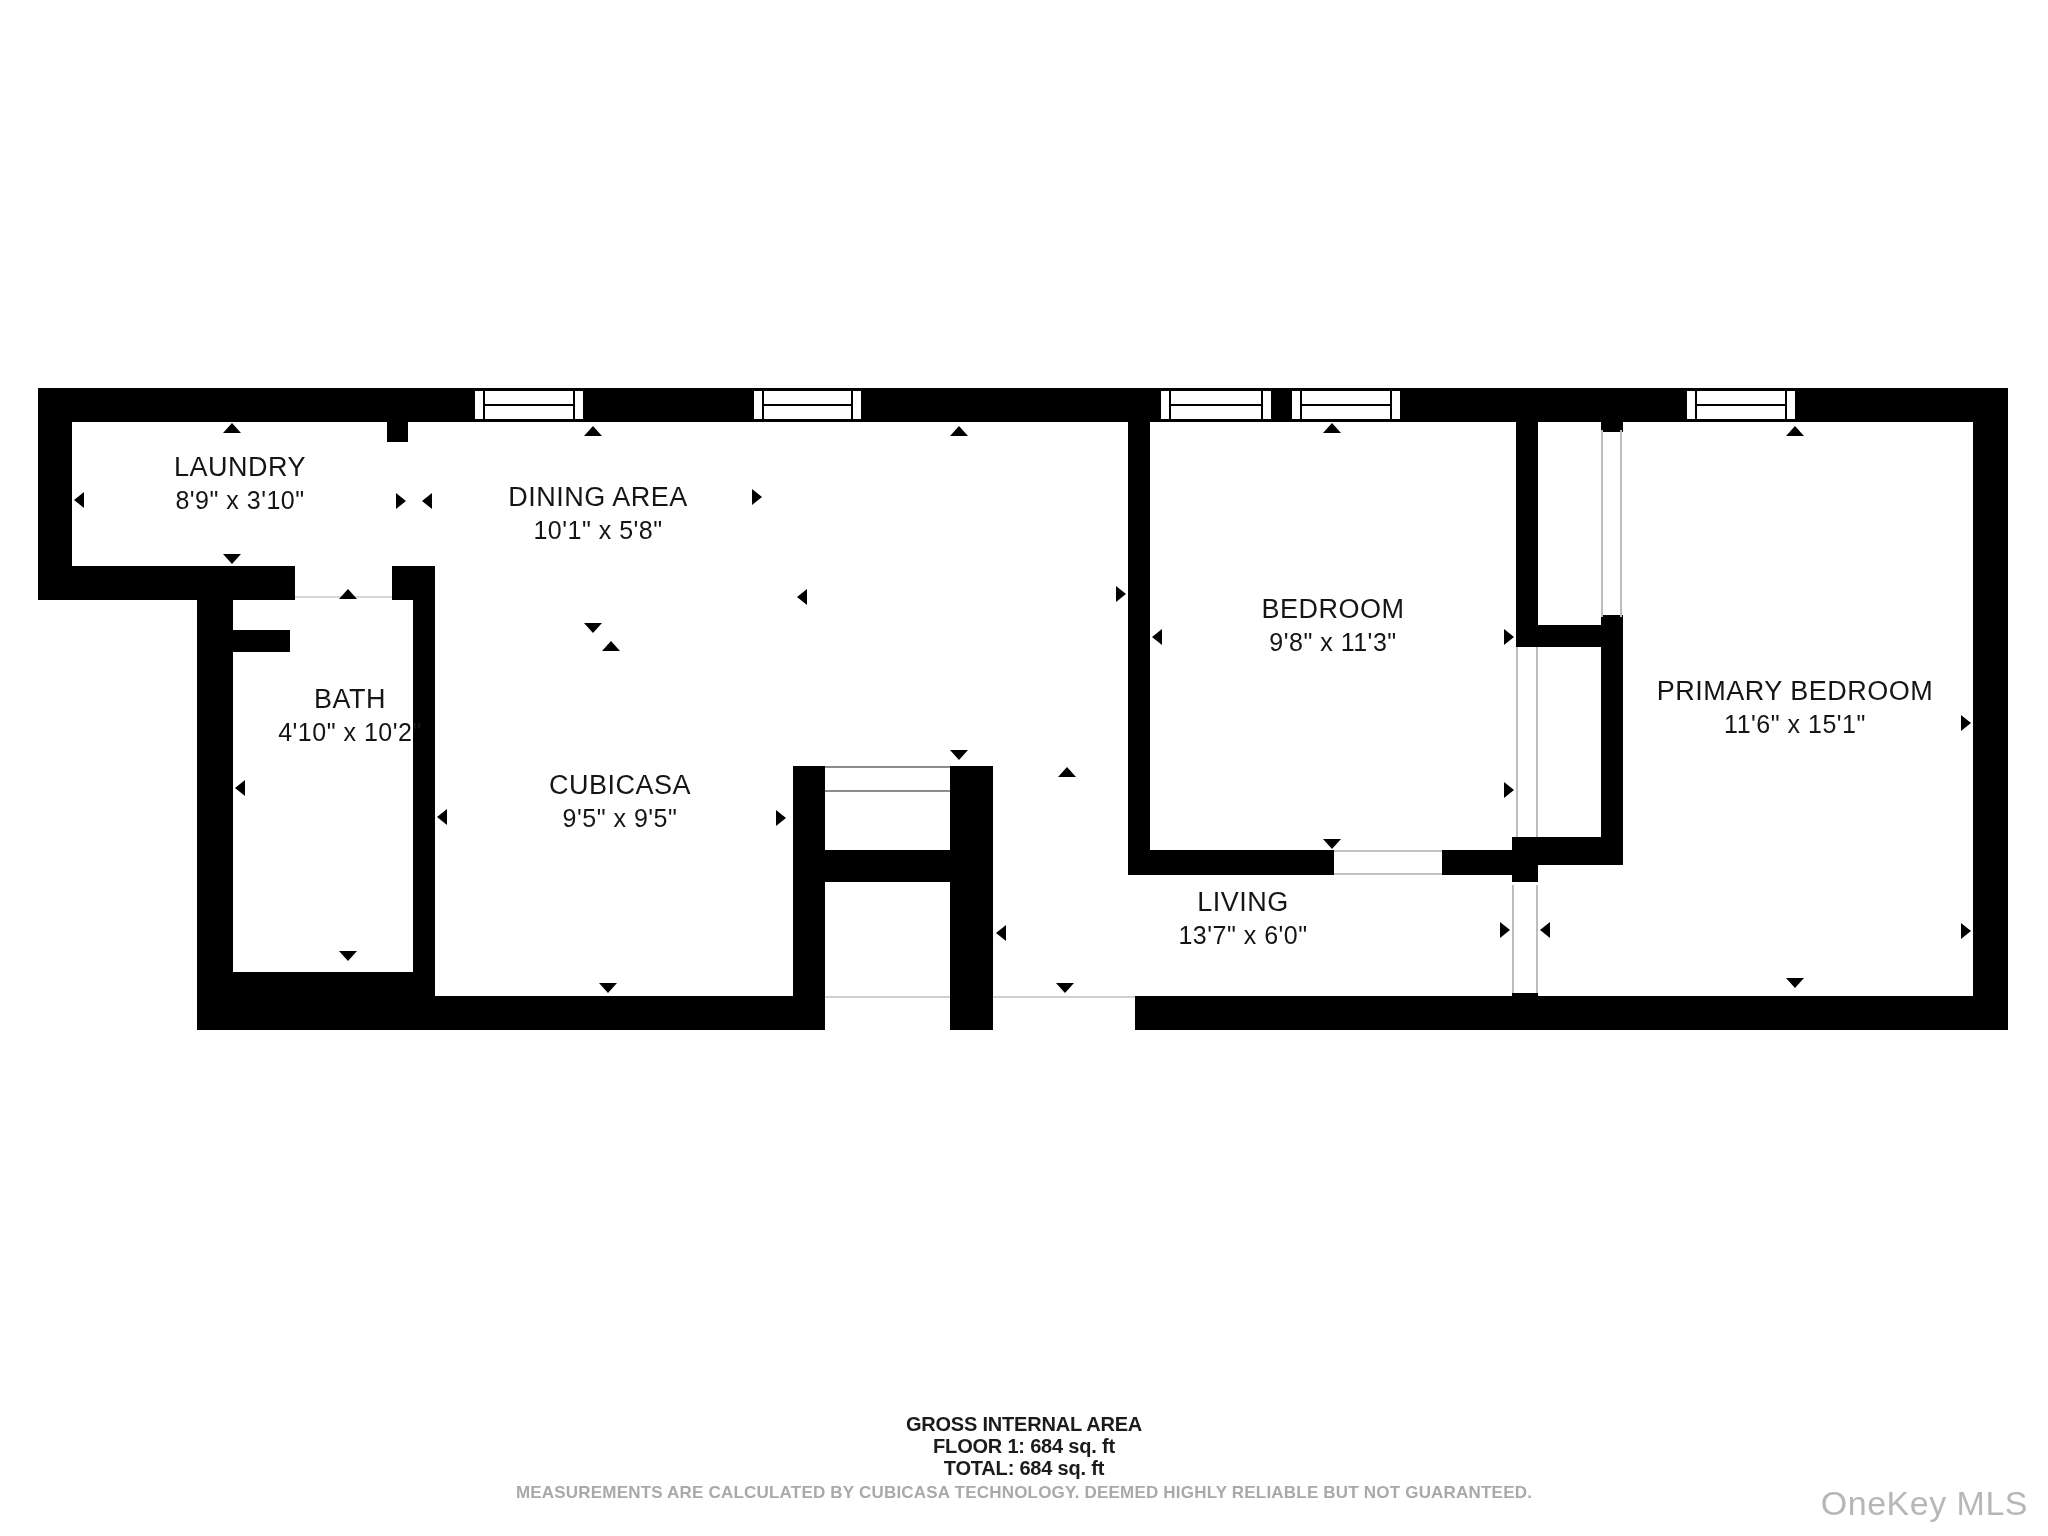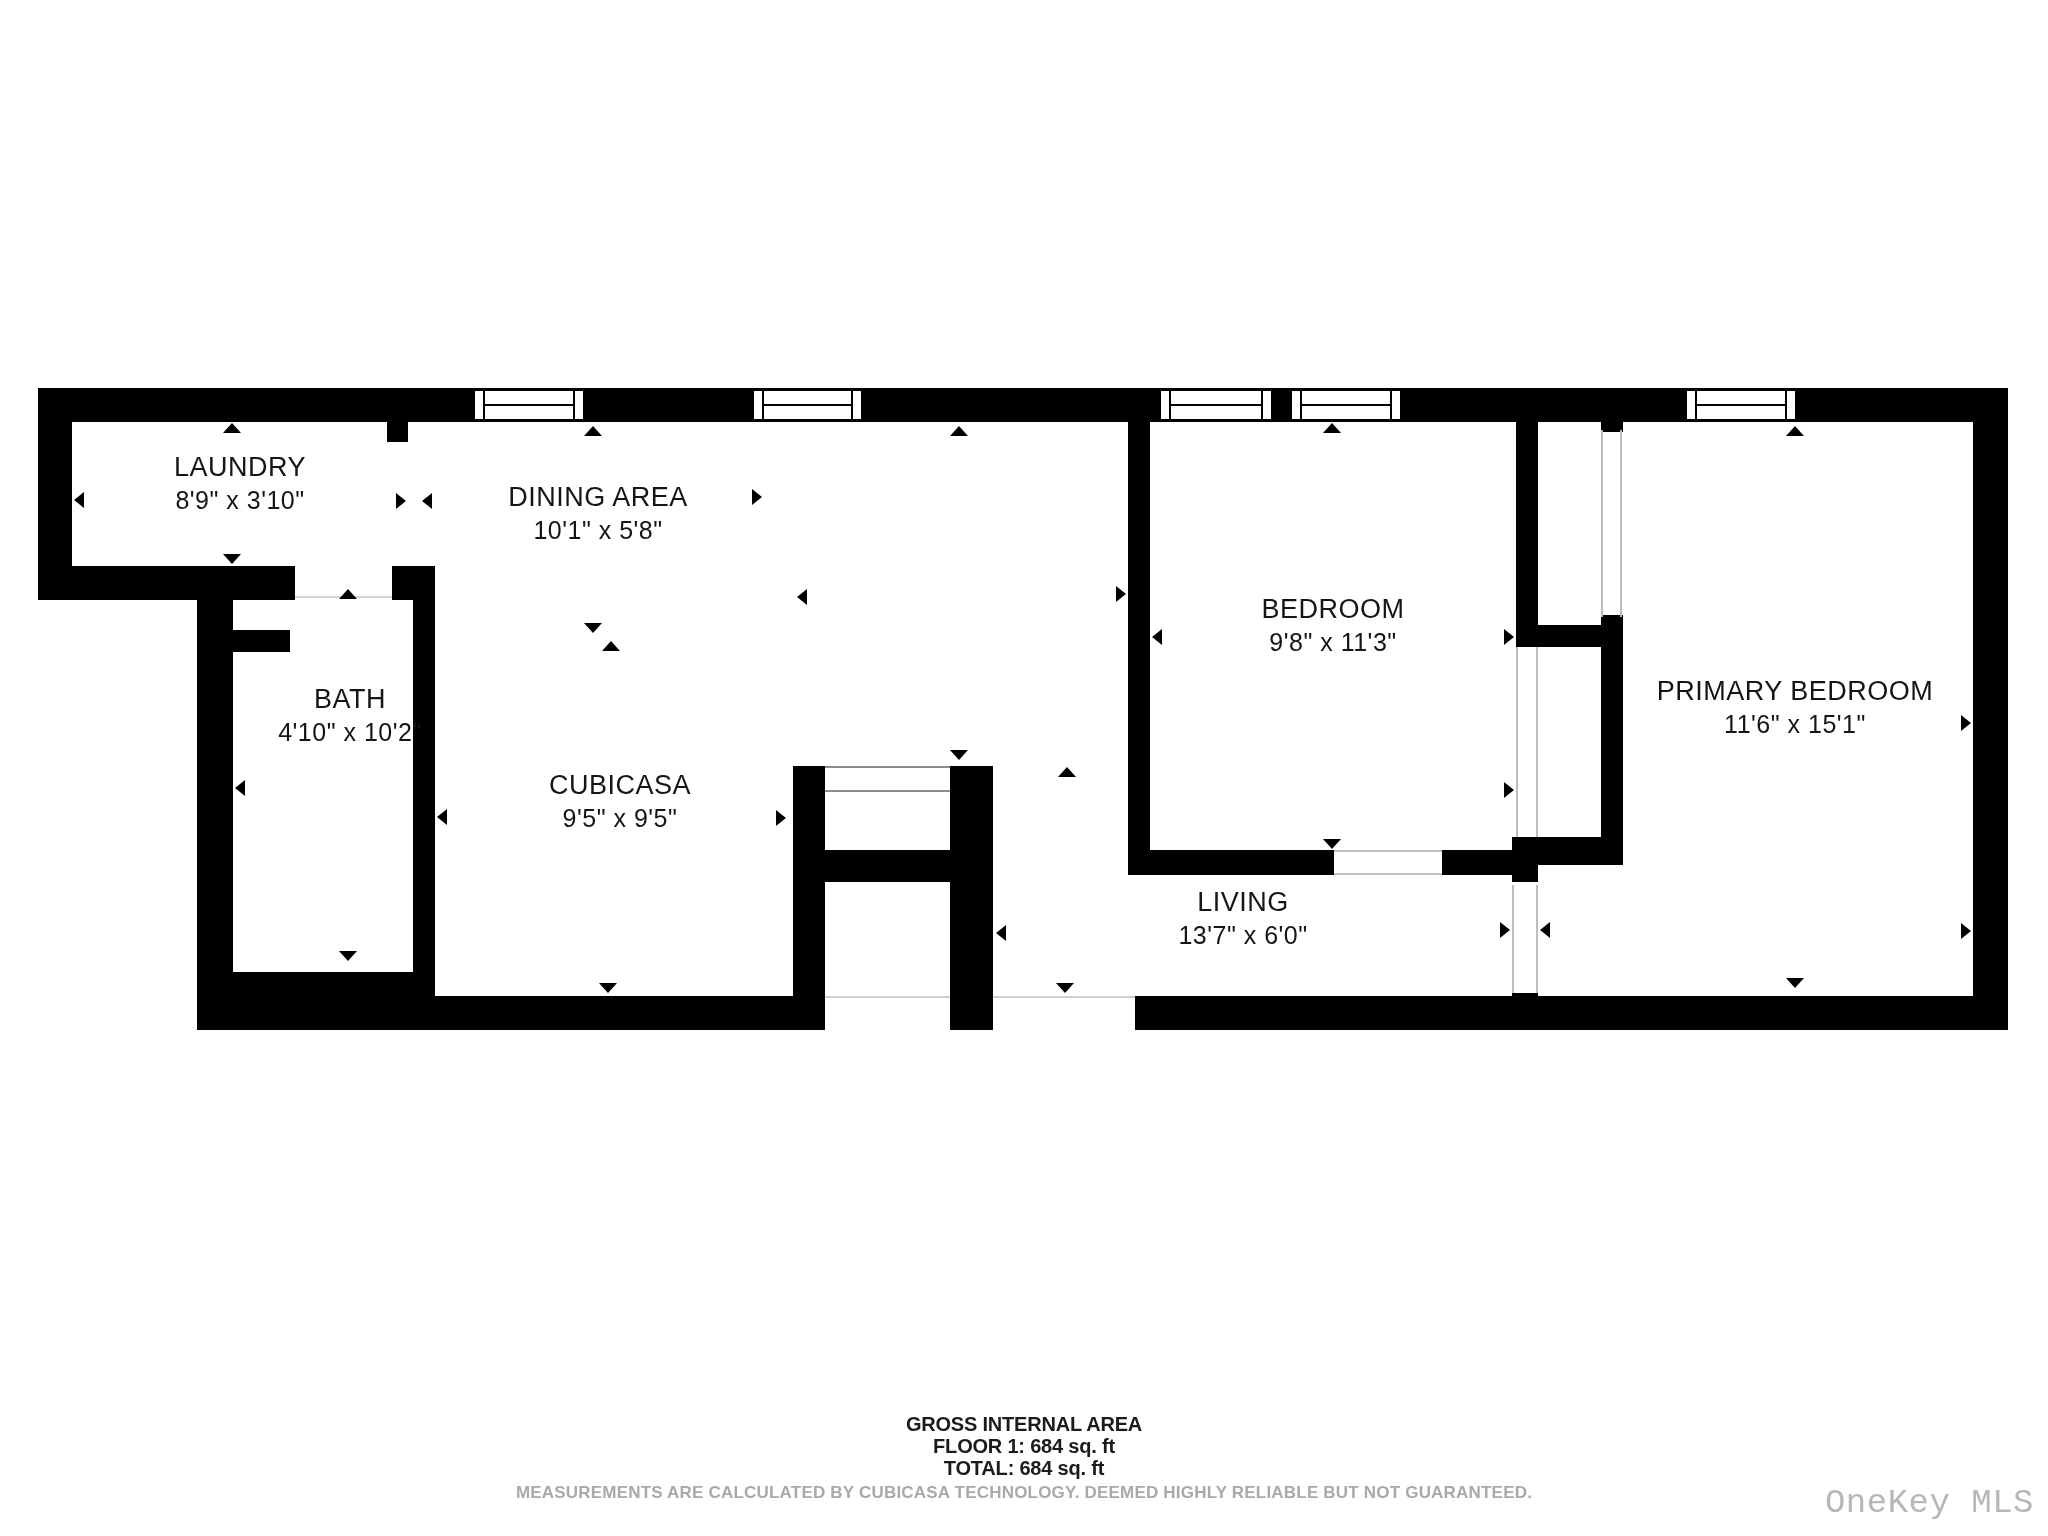--- a/index.html
+++ b/index.html
@@ -31,21 +31,21 @@
   .ar.rt { border-top:8px solid transparent; border-bottom:8px solid transparent; border-left:10px solid #000; }
   
   .room { position:absolute; width:360px; margin-left:-180px; text-align:center; color:#151515; }
   .room .rname { font-size:27px; line-height:33px; letter-spacing:0.5px; white-space:nowrap; }
   .room .rdims { font-size:25px; line-height:33px; letter-spacing:0.5px; white-space:nowrap; }
   
   #footer { position:absolute; left:0; right:0; top:1413px; text-align:center; color:#1b1b1b; }
   #footer .b { font-weight:bold; font-size:20px; line-height:22px; letter-spacing:-0.2px; }
   #footer .disclaimer { margin-top:4px; font-weight:bold; font-size:17px; line-height:20px; color:#a9a9a9; letter-spacing:0.2px; }
   
-  #watermark { position:absolute; right:14px; top:1484px; font-size:34px; color:#b7b7b7; letter-spacing:0.5px;font-family:Liberation Mono, monospace; }
+  #watermark { position:absolute; right:20px; top:1484px; font-size:34px; color:#b7b7b7; letter-spacing:0.5px; }
 </style>
 </head>
 <body>
 
 <div id="canvas">
 
   <div class="w" style="left:38px;top:388px;width:1970px;height:34px;"></div>
   <div class="w" style="left:38px;top:388px;width:34px;height:212px;"></div>
   <div class="w" style="left:38px;top:566px;width:257px;height:34px;"></div>
   <div class="w" style="left:197px;top:598px;width:36px;height:432px;"></div>

